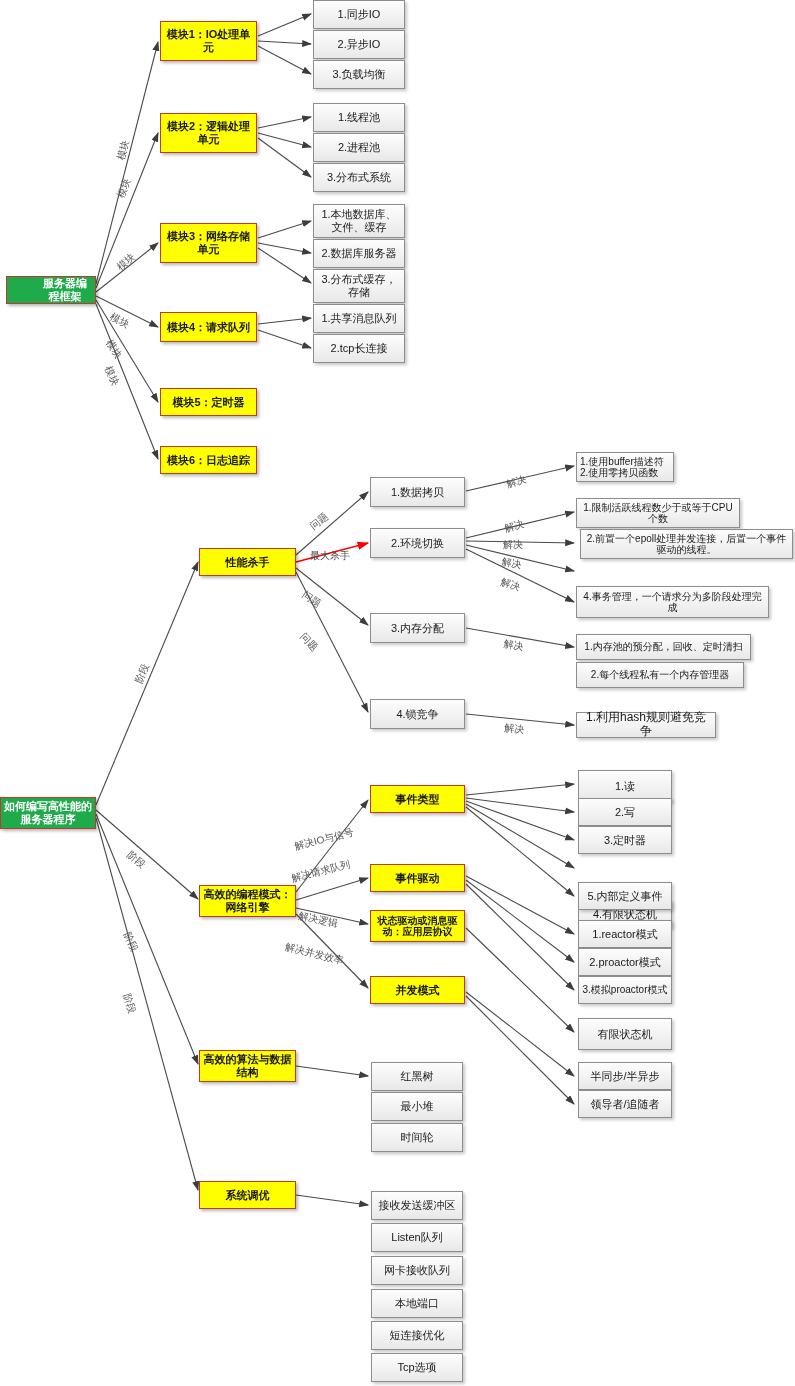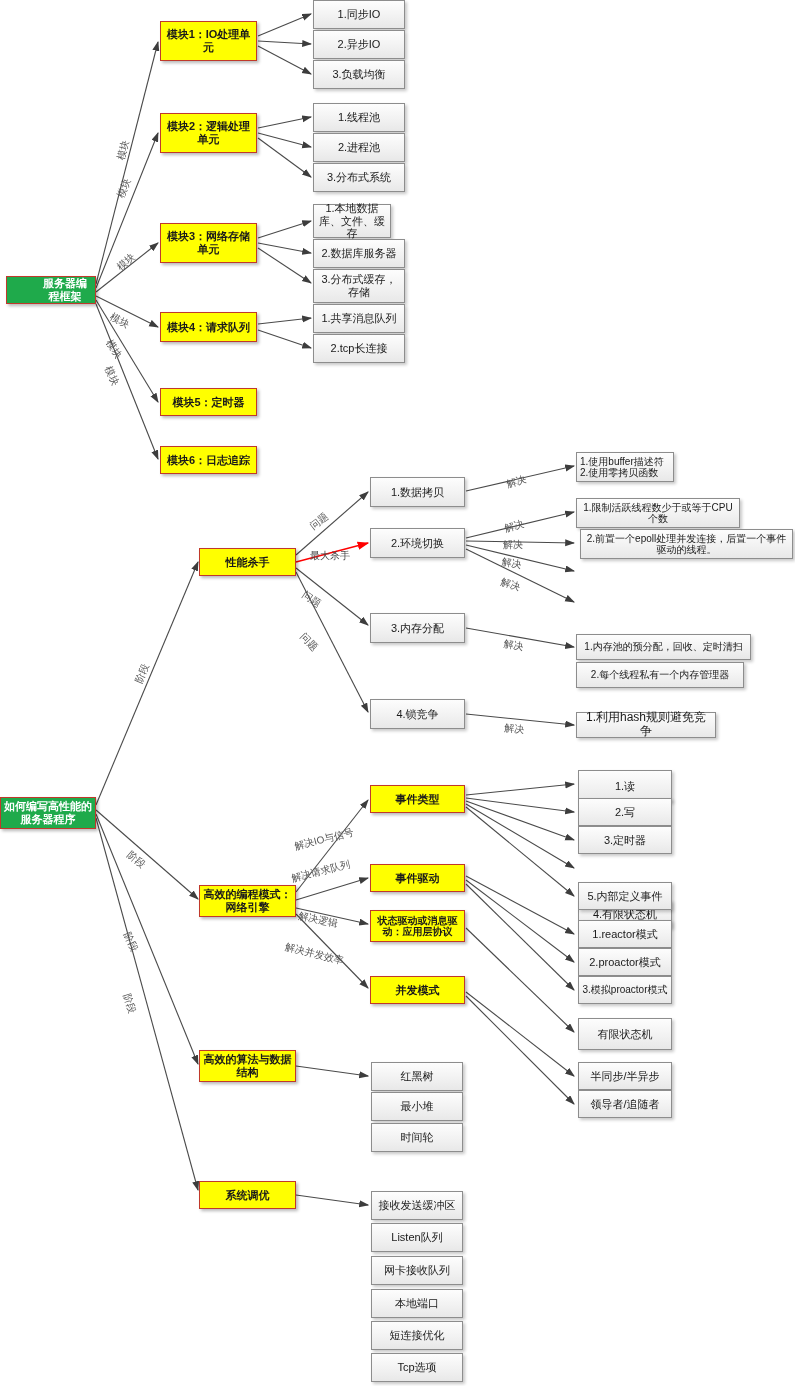--- a/index.html
+++ b/index.html
@@ -141,21 +141,21 @@
   <div class="node gray" style="left:313px;top:103px;width:92px;height:29px;">
     <span>1.线程池</span>
   </div>
   <div class="node gray" style="left:313px;top:133px;width:92px;height:29px;">
     <span>2.进程池</span>
   </div>
   <div class="node gray" style="left:313px;top:163px;width:92px;height:29px;">
     <span>3.分布式系统</span>
   </div>
 
-  <div class="node gray" style="left:313px;top:204px;width:78px;height:34px;">
+  <div class="node gray" style="left:313px;top:204px;width:92px;height:34px;">
     <span>1.本地数据库、文件、缓存</span>
   </div>
   <div class="node gray" style="left:313px;top:239px;width:92px;height:29px;">
     <span>2.数据库服务器</span>
   </div>
   <div class="node gray" style="left:313px;top:269px;width:92px;height:34px;">
     <span>3.分布式缓存，存储</span>
   </div>
 
   <div class="node gray" style="left:313px;top:304px;width:92px;height:29px;">
@@ -199,20 +199,23 @@
     <span style="white-space:pre-line;text-align:left;">1.使用buffer描述符
 2.使用零拷贝函数</span>
   </div>
 
   <div class="node gray" style="left:576px;top:498px;width:164px;height:30px;font-size:10px;">
     <span>1.限制活跃线程数少于或等于CPU个数</span>
   </div>
   <div class="node gray" style="left:580px;top:529px;width:213px;height:30px;font-size:10px;">
     <span>2.前置一个epoll处理并发连接，后置一个事件驱动的线程。</span>
   </div>
+  <div class="node gray" style="left:576px;top:586px;width:193px;height:32px;font-size:10px;">
+    <span>4.事务管理，一个请求分为多阶段处理完成</span>
+  </div>
 
   <div class="node gray" style="left:576px;top:634px;width:175px;height:26px;font-size:10px;">
     <span>1.内存池的预分配，回收、定时清扫</span>
   </div>
   <div class="node gray" style="left:576px;top:662px;width:168px;height:26px;font-size:10px;">
     <span>2.每个线程私有一个内存管理器</span>
   </div>
 
   <div class="node gray" style="left:576px;top:712px;width:140px;height:26px;font-size:12px;">
     <span>1.利用hash规则避免竞争</span>

